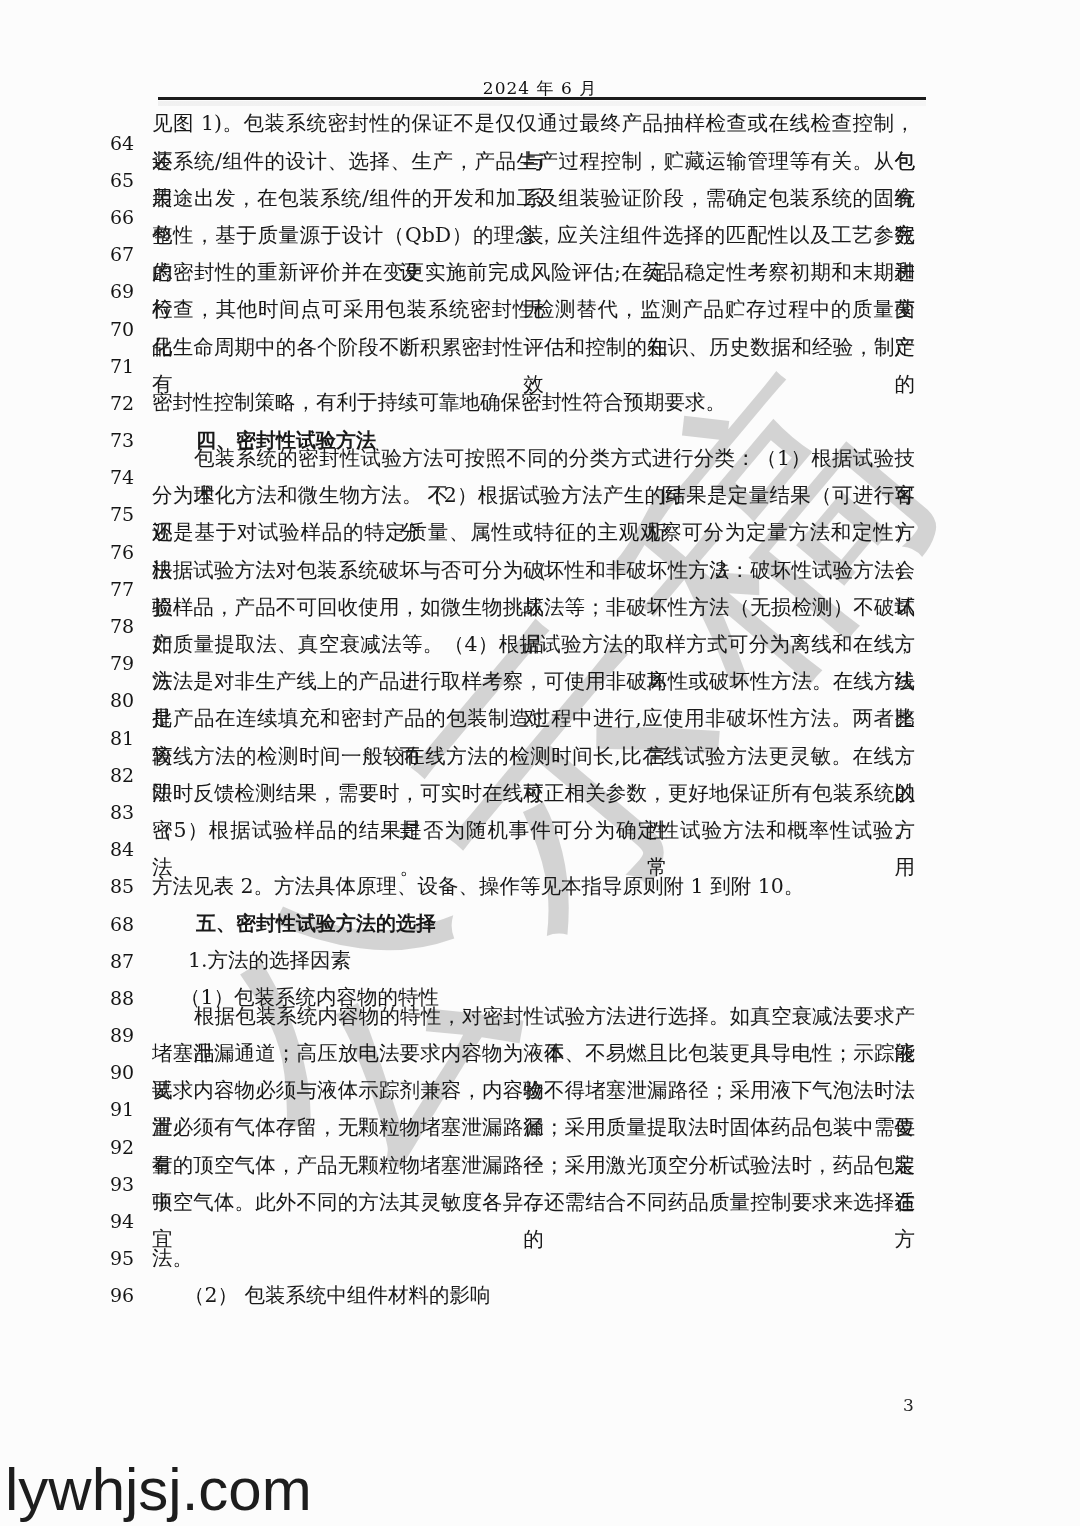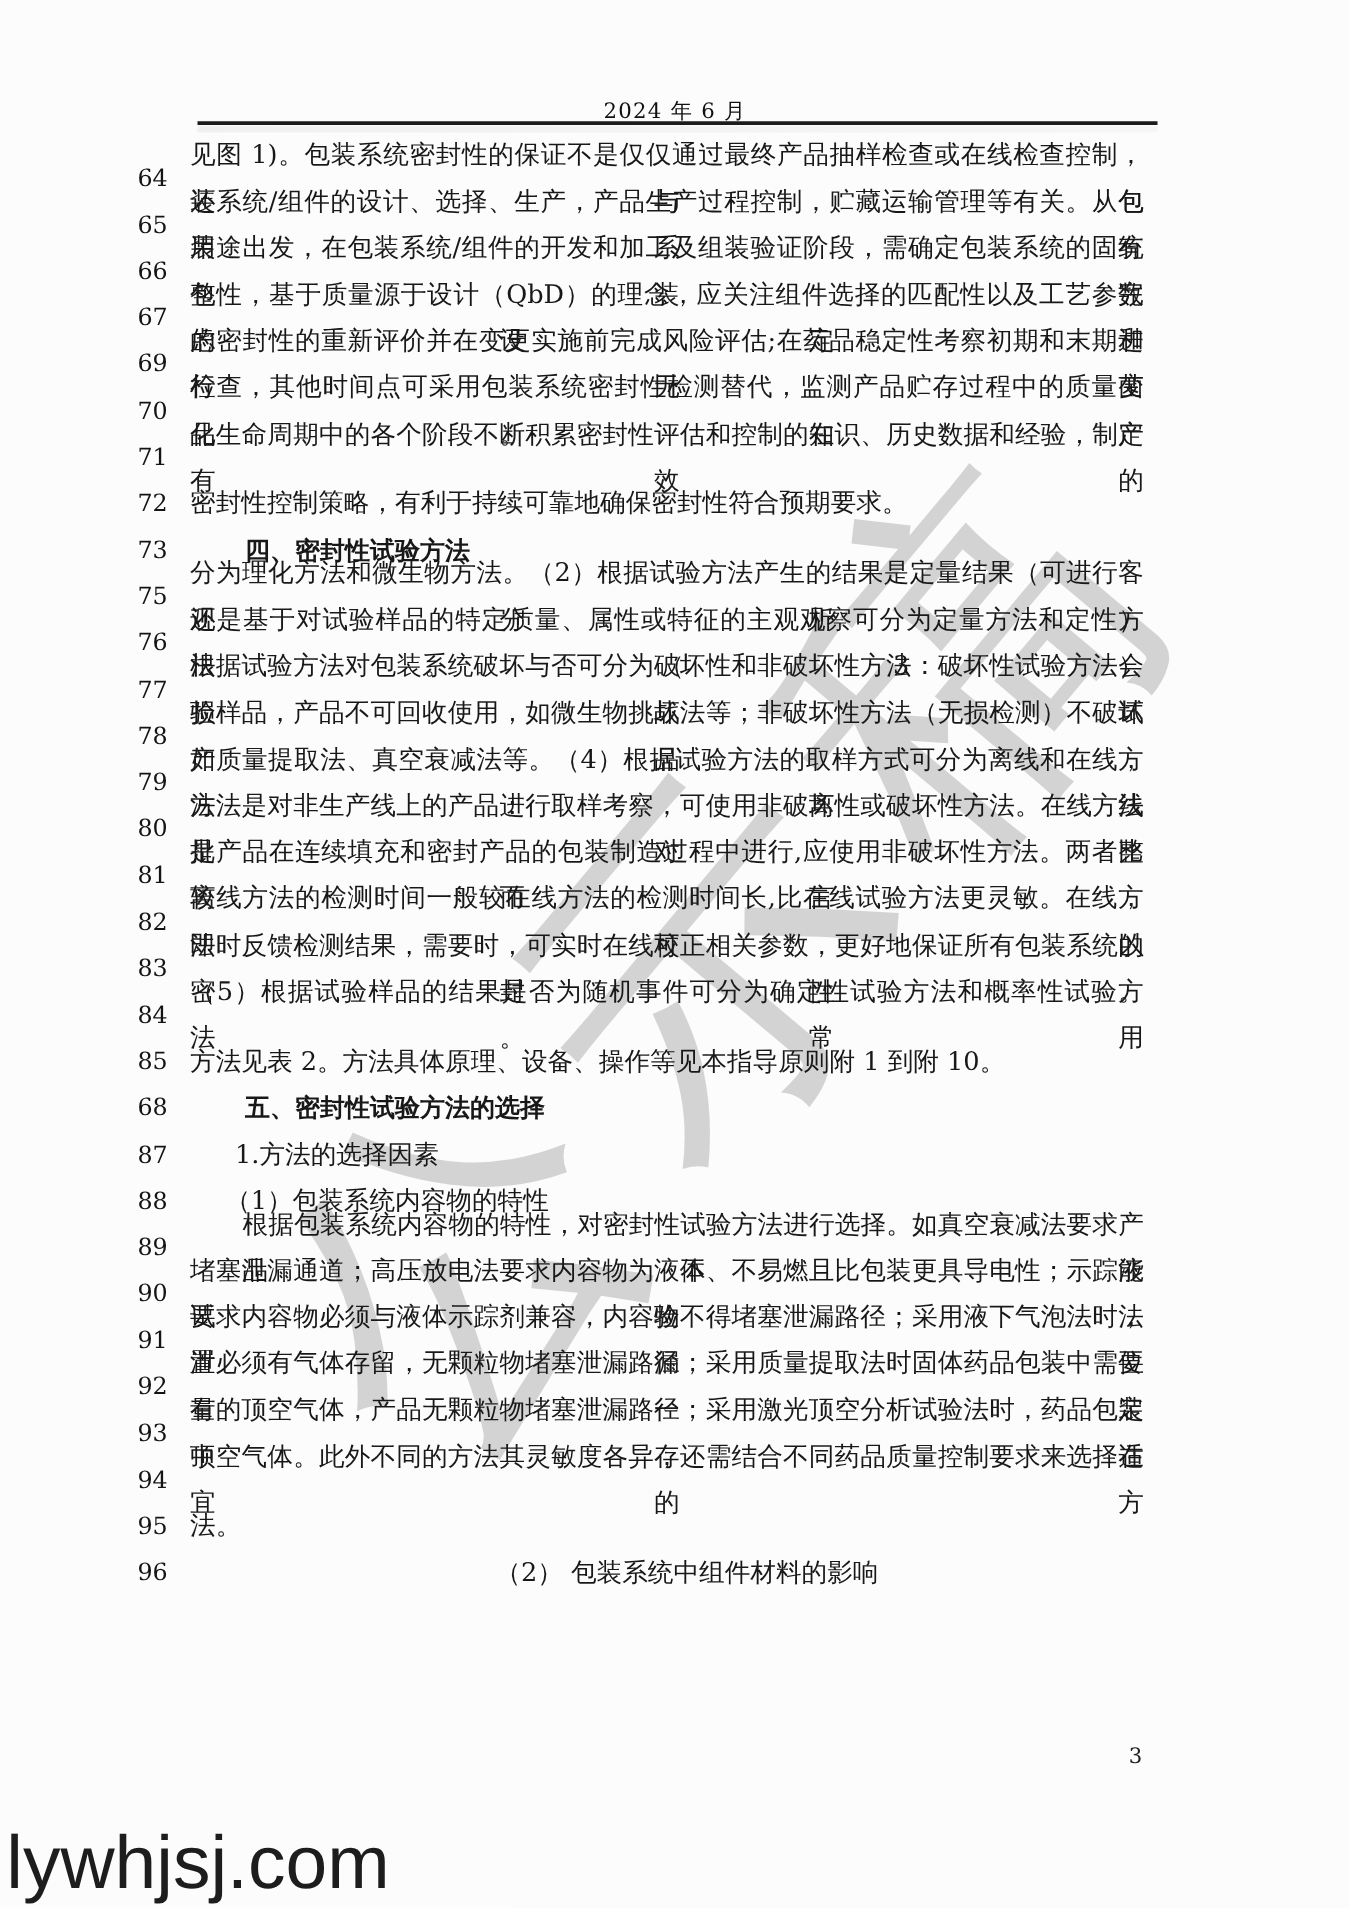--- a/index.html
+++ b/index.html
@@ -119,20 +119,24 @@
       </div>
       <div class="line-row">
         <span class="line-num">72</span>
         <span class="line-text">密封性控制策略，有利于持续可靠地确保密封性符合预期要求。</span>
       </div>
       <div class="line-row">
         <span class="line-num">73</span>
         <span class="line-text bold" style="padding-left: 44px;">四、密封性试验方法</span>
       </div>
       <div class="line-row">
+        <span class="line-num">74</span>
+        <span class="line-text justify" style="padding-left: 42px;">包装系统的密封性试验方法可按照不同的分类方式进行分类：（1）根据试验技术不同可</span>
+      </div>
+      <div class="line-row">
         <span class="line-num">75</span>
         <span class="line-text justify">分为理化方法和微生物方法。（2）根据试验方法产生的结果是定量结果（可进行客观分析）</span>
       </div>
       <div class="line-row">
         <span class="line-num">76</span>
         <span class="line-text justify">还是基于对试验样品的特定质量、属性或特征的主观观察可分为定量方法和定性方法。（3）</span>
       </div>
       <div class="line-row">
         <span class="line-num">77</span>
         <span class="line-text justify">根据试验方法对包装系统破坏与否可分为破坏性和非破坏性方法：破坏性试验方法会损坏试</span>
@@ -204,19 +208,19 @@
       <div class="line-row">
         <span class="line-num">94</span>
         <span class="line-text justify">顶空气体。此外不同的方法其灵敏度各异，还需结合不同药品质量控制要求来选择适宜的方</span>
       </div>
       <div class="line-row">
         <span class="line-num">95</span>
         <span class="line-text">法。</span>
       </div>
       <div class="line-row">
         <span class="line-num">96</span>
-        <span class="line-text" style="padding-left: 32px; text-align: center;">（2） 包装系统中组件材料的影响</span>
+        <span class="line-text" style="padding-left: 32px;">（2） 包装系统中组件材料的影响</span>
       </div>
     </div>
 
   <div class="page-number">3</div>
   <div class="site-watermark">lywhjsj.com</div>
 </div>
 
 </body></html>

